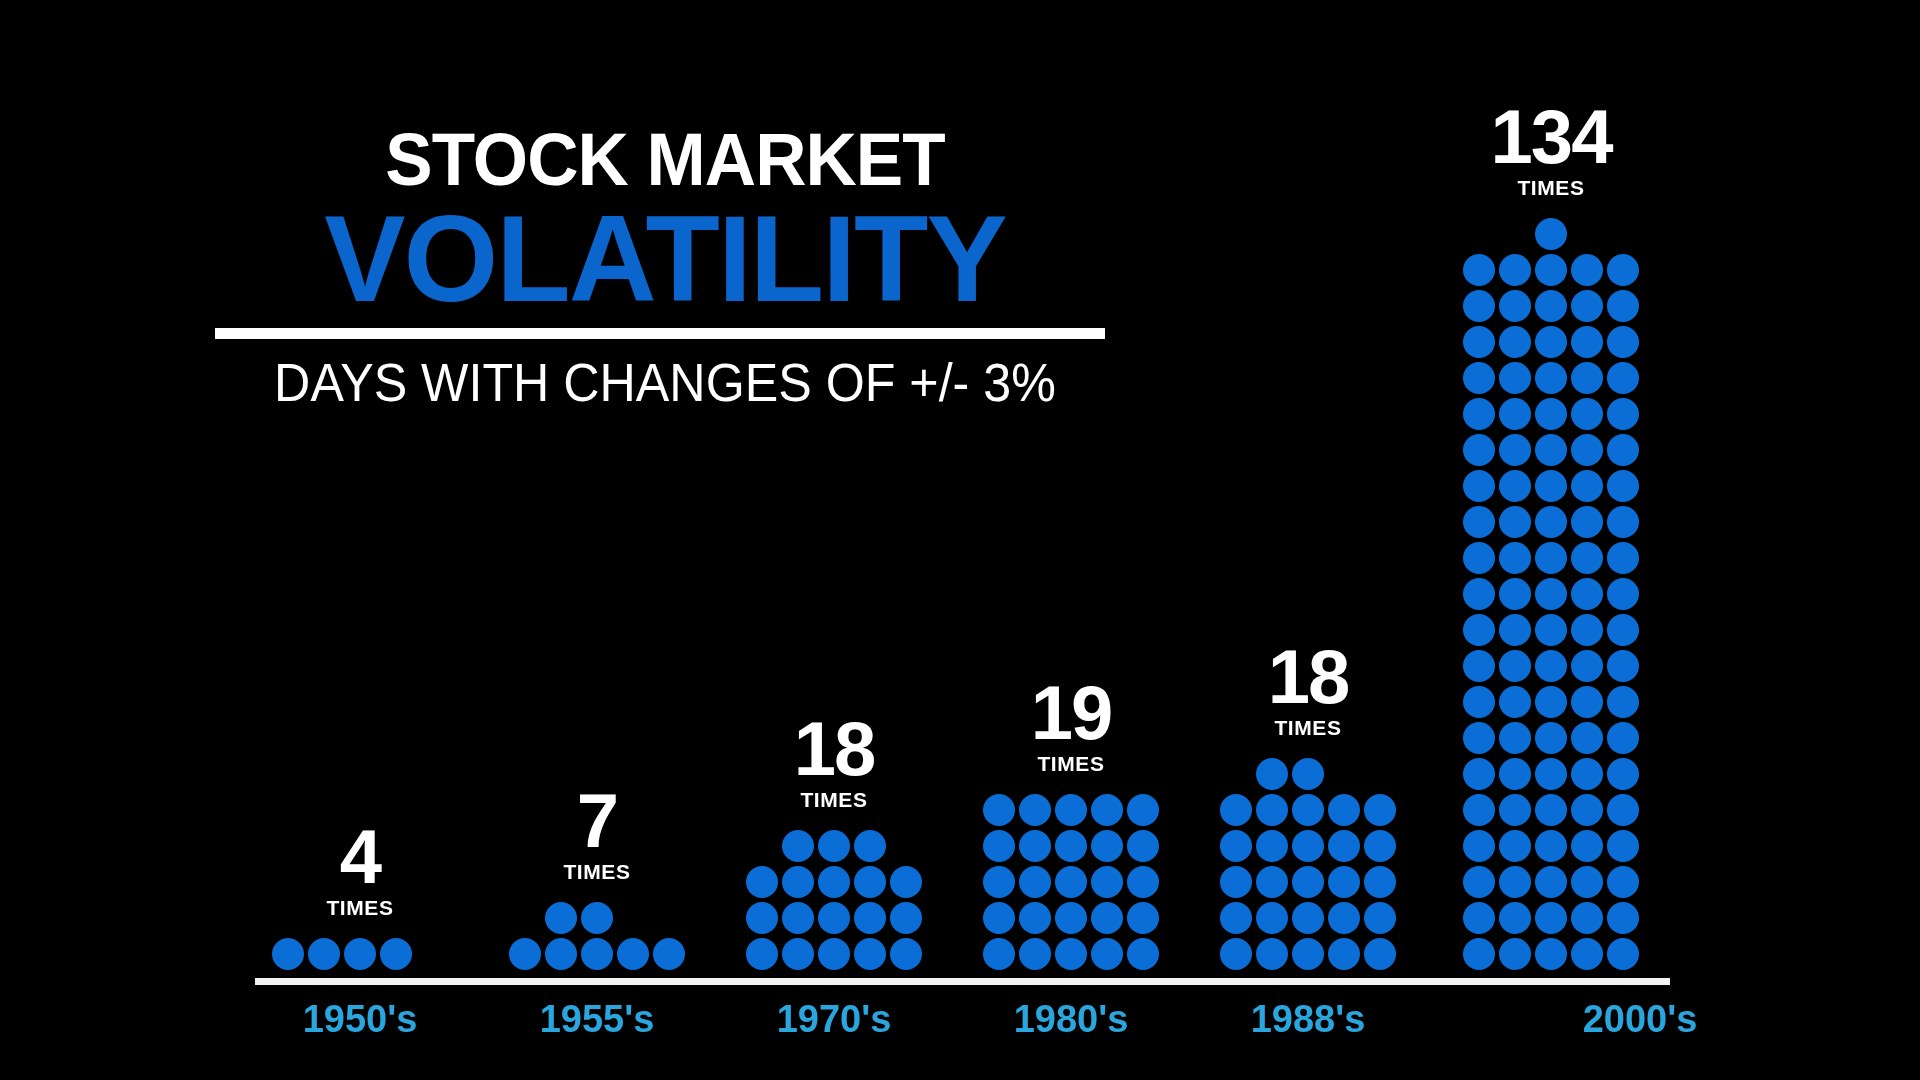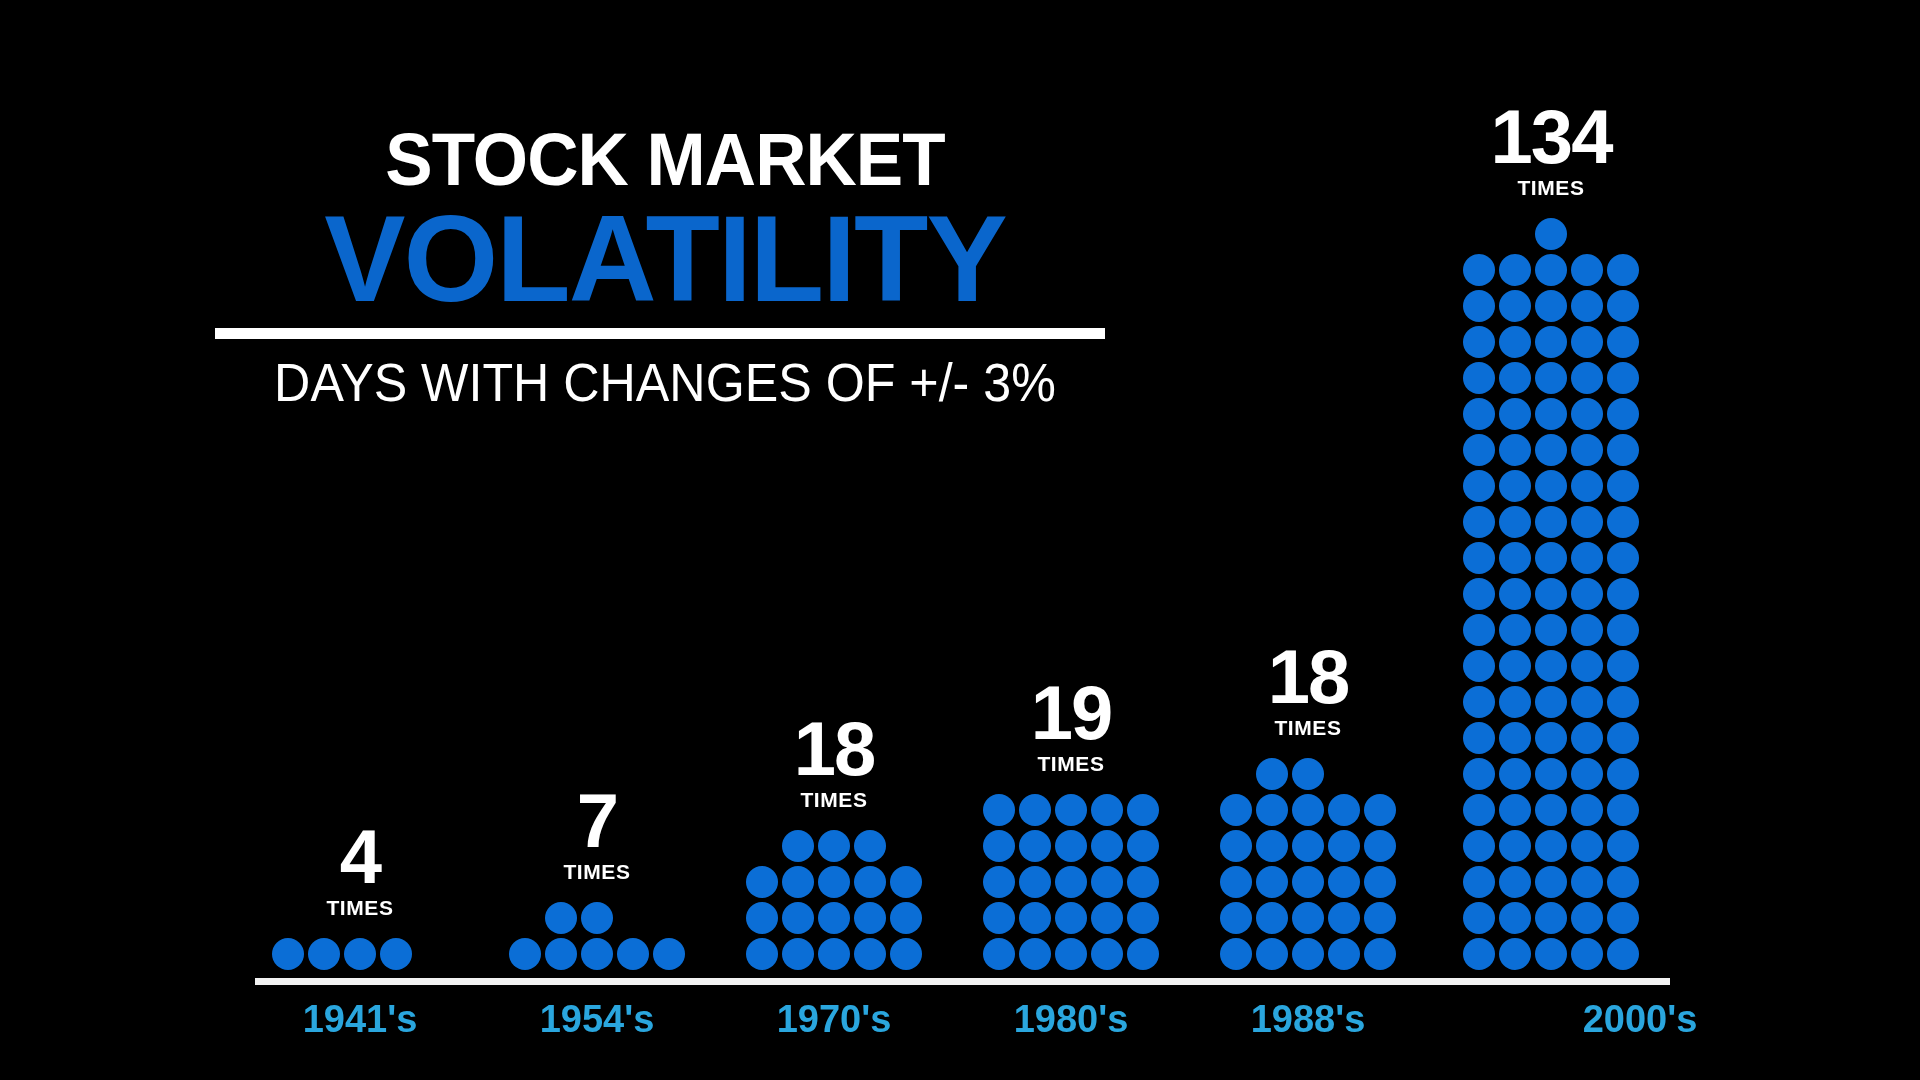--- a/index.html
+++ b/index.html
@@ -878,21 +878,21 @@
               <div class="dot" style="background: rgb(11, 110, 214);"></div>
             </div>
           </div>
         </div>
       </div>
     </div>
 
   <div id="axis-line"></div>
 
   <div id="decade-labels">
-      <div class="decade-label" style="left: 360px; color: rgb(42, 166, 222);">1941's</div>
-      <div class="decade-label" style="left: 597px; color: rgb(42, 166, 222);">1954's</div>
+      <div class="decade-label" style="left: 360px; color: rgb(42, 166, 222);">1950's</div>
+      <div class="decade-label" style="left: 597px; color: rgb(42, 166, 222);">1955's</div>
       <div class="decade-label" style="left: 834px; color: rgb(42, 166, 222);">1970's</div>
       <div class="decade-label" style="left: 1071px; color: rgb(42, 166, 222);">1980's</div>
       <div class="decade-label" style="left: 1308px; color: rgb(42, 166, 222);">1988's</div>
       <div class="decade-label" style="left: 1640px; color: rgb(42, 166, 222);">2000's</div>
     </div>
 
 </div>
 
 </body></html>

